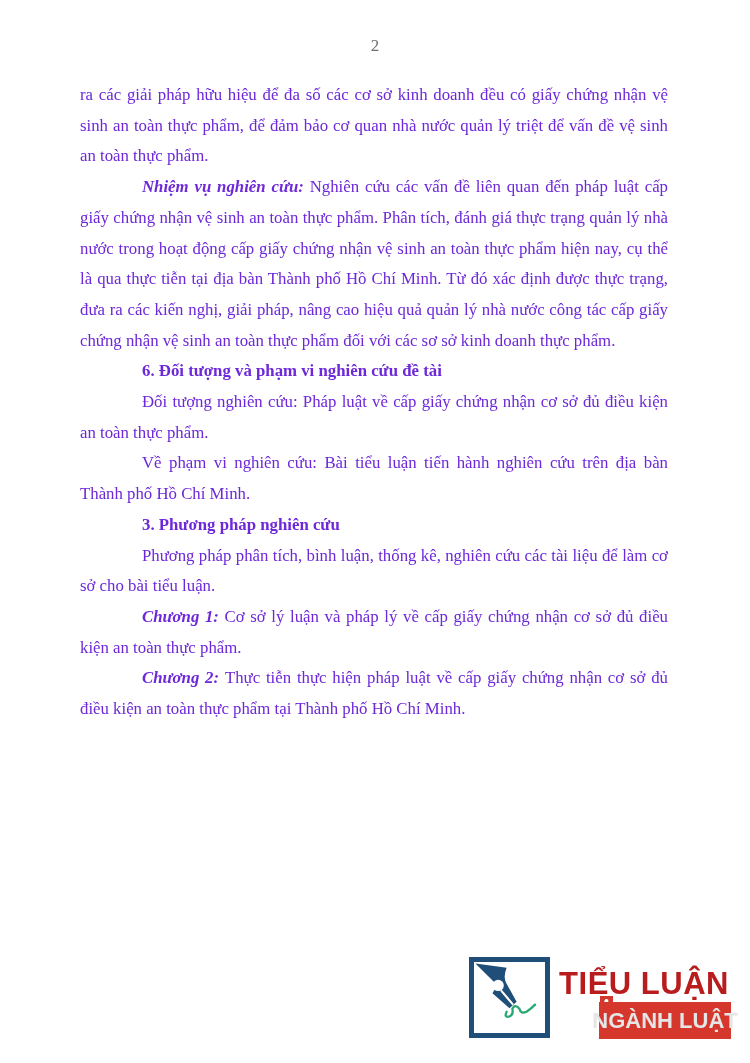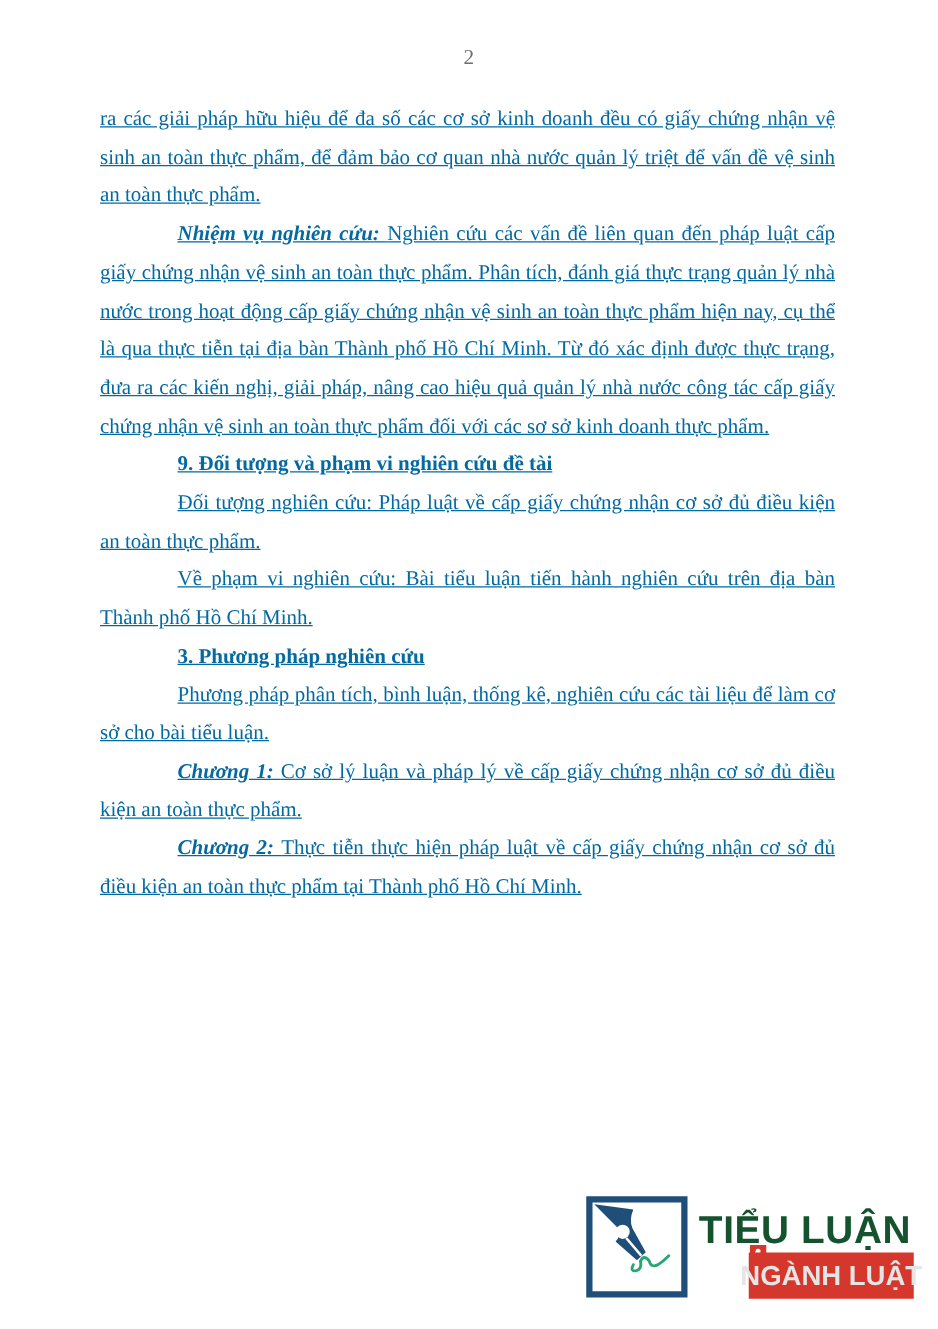--- a/index.html
+++ b/index.html
@@ -16,22 +16,21 @@
     text-align: center;
     font-size: 17px;
     color: #6e6e6e;
   }
   .doc-body {
     position: absolute;
     top: 80px; left: 80px;
     width: 588px;
     font-size: 16.8px;
     line-height: 30.7px;
-    color: #0369a1;
-    text-decoration: underline;
+    color: #6d28d9;
   }
   .para {
     margin: 0;
     text-align: justify;
     text-align-last: left;
   }
   .para.indent { text-indent: 62px; }
   .heading {
     margin: 0;
     font-weight: bold;
@@ -53,21 +52,21 @@
   .logo-icon-box svg { display: block; width: 100%; height: 100%; }
   .logo-title {
     position: absolute;
     left: 556px; top: 966px;
     width: 176px; height: 36px;
     font-family: "Liberation Sans", "DejaVu Sans", sans-serif;
     font-weight: bold;
     font-size: 31px;
     line-height: 36px;
     letter-spacing: 0.5px;
-    color: #14532d;
+    color: #b91c1c;
     text-align: center;
     white-space: nowrap;
   }
   .logo-badge {
     position: absolute;
     left: 599px; top: 1002px;
     width: 132px; height: 37px;
     background: #d6372c;
     color: #e5e5e5;
     font-family: "Liberation Sans", "DejaVu Sans", sans-serif;
@@ -98,21 +97,21 @@
 
 <div class="page-number">2</div>
 
 <div class="doc-body">
   <p class="para">
     <span>ra các giải pháp hữu hiệu để đa số các cơ sở kinh doanh đều có giấy chứng nhận vệ sinh an toàn thực phẩm, để đảm bảo cơ quan nhà nước quản lý triệt để vấn đề vệ sinh an toàn thực phẩm.</span>
   </p>
   <p class="para indent">
     <span class="lead">Nhiệm vụ nghiên cứu: </span><span>Nghiên cứu các vấn đề liên quan đến pháp luật cấp giấy chứng nhận vệ sinh an toàn thực phẩm. Phân tích, đánh giá thực trạng quản lý nhà nước trong hoạt động cấp giấy chứng nhận vệ sinh an toàn thực phẩm hiện nay, cụ thể là qua thực tiễn tại địa bàn Thành phố Hồ Chí Minh. Từ đó xác định được thực trạng, đưa ra các kiến nghị, giải pháp, nâng cao hiệu quả quản lý nhà nước công tác cấp giấy chứng nhận vệ sinh an toàn thực phẩm đối với các sơ sở kinh doanh thực phẩm.</span>
   </p>
-  <p class="heading">9. Đối tượng và phạm vi nghiên cứu đề tài</p>
+  <p class="heading">6. Đối tượng và phạm vi nghiên cứu đề tài</p>
   <p class="para indent">
     <span>Đối tượng nghiên cứu: Pháp luật về cấp giấy chứng nhận cơ sở đủ điều kiện an toàn thực phẩm.</span>
   </p>
   <p class="para indent">
     <span>Về phạm vi nghiên cứu: Bài tiểu luận tiến hành nghiên cứu trên địa bàn Thành phố Hồ Chí Minh.</span>
   </p>
   <p class="heading">3. Phương pháp nghiên cứu</p>
   <p class="para indent">
     <span>Phương pháp phân tích, bình luận, thống kê, nghiên cứu các tài liệu để làm cơ sở cho bài tiểu luận.</span>
   </p>

